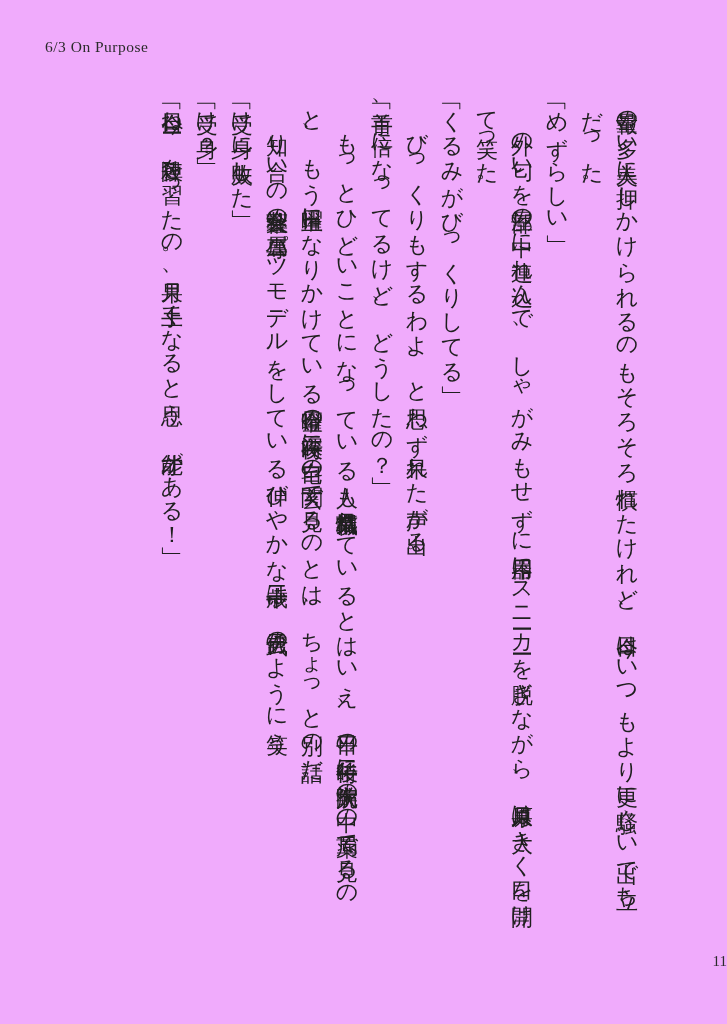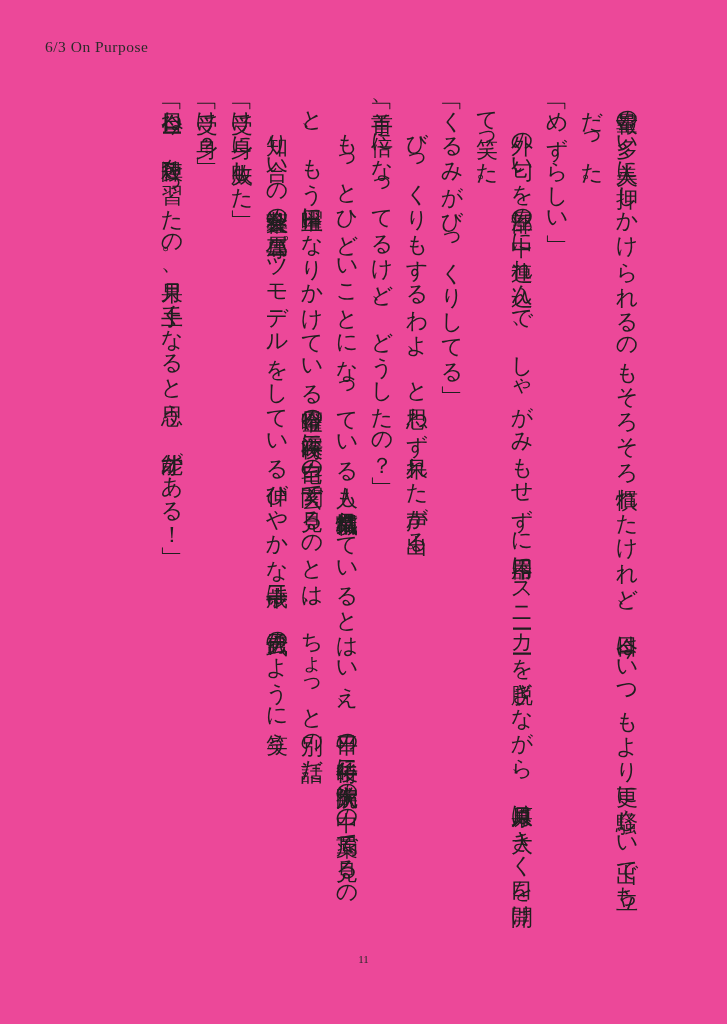--- a/index.html
+++ b/index.html
@@ -4,21 +4,21 @@
 <style>
   html, body {
     margin: 0;
     padding: 0;
     background: #ffffff;
   }
   .page {
     position: relative;
     width: 727px;
     height: 1024px;
-    background: #ec4899;
+    background: #f0abfc;
     overflow: hidden;
     font-family: "Liberation Serif", "DejaVu Serif", serif;
   }
   .running-header {
     position: absolute;
     top: 38px;
     left: 45px;
     font-size: 15.5px;
     letter-spacing: 0.5px;
     color: #2b2b2b;
@@ -44,22 +44,22 @@
     padding: 0;
   }
   .body-text p.indent {
     text-indent: 1em;
   }
   .page-number {
     position: absolute;
     top: 953px;
     left: 0;
     right: 0;
-    text-align: center;
-    font-size: 11px;
+    text-align: right;
+    font-size: 15px;
     color: #2b2b2b;
     font-family: "Liberation Serif", "DejaVu Serif", serif;
   }
 </style>
 </head>
 <body>
 
 <div class="page">
 
   <div class="running-header">6/3 On Purpose</div>

